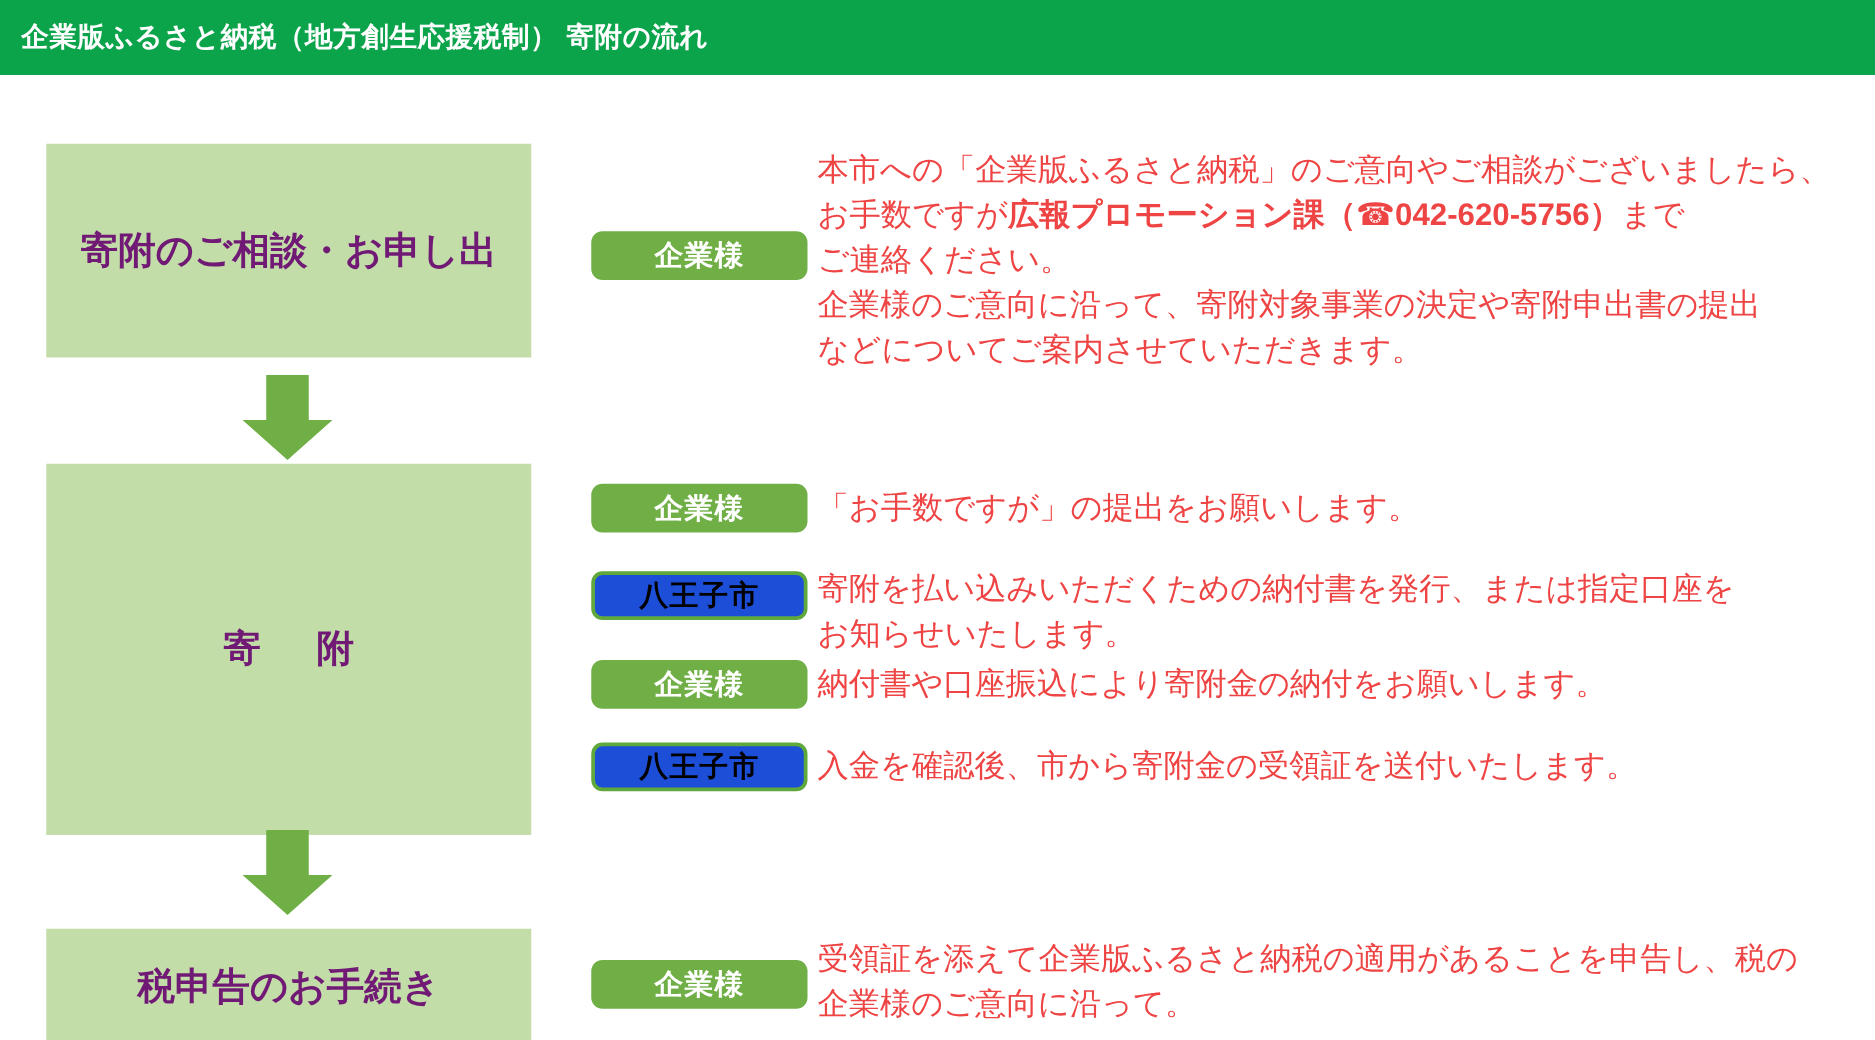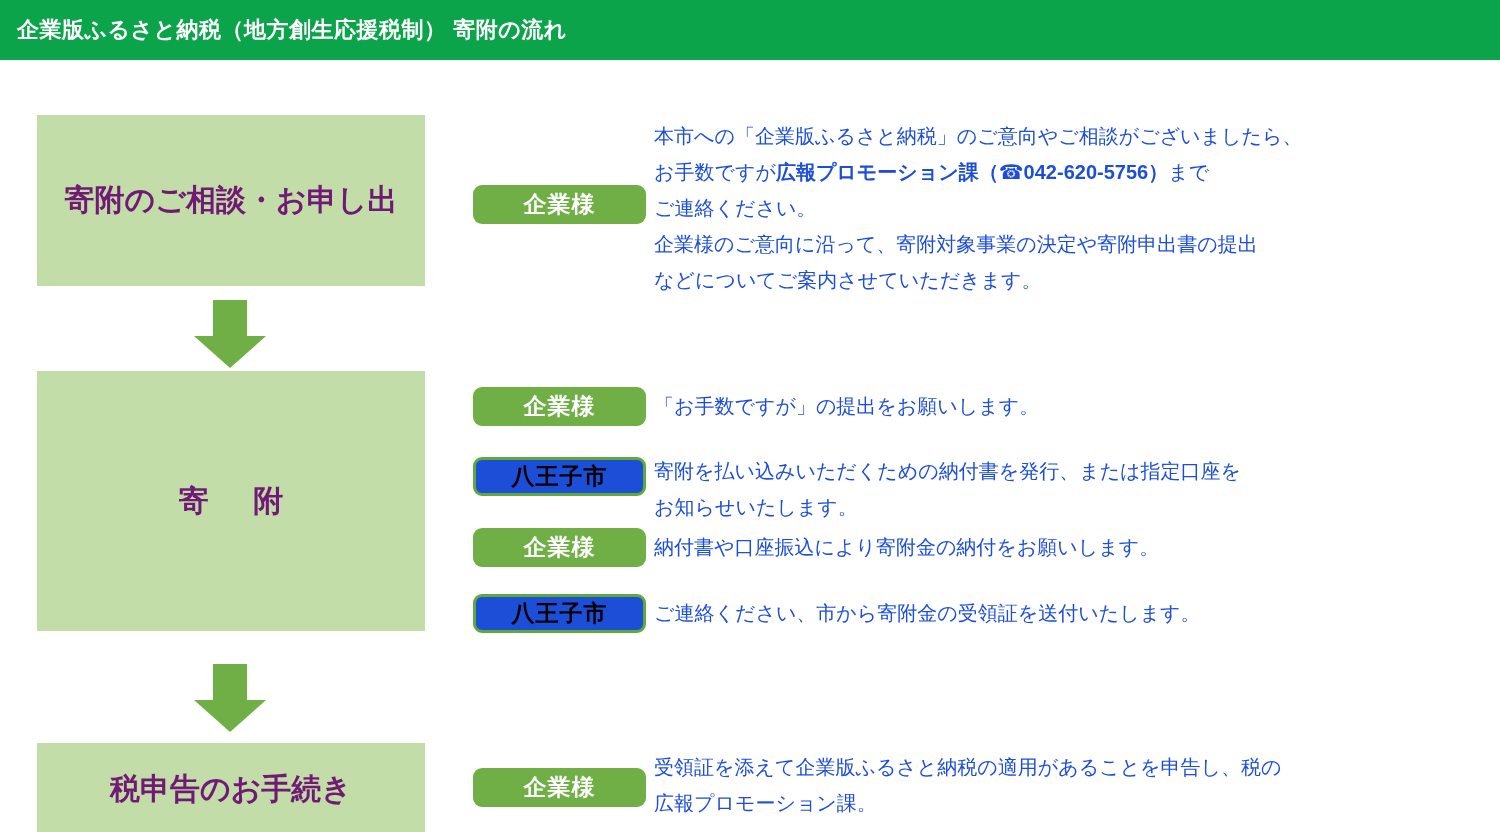--- a/index.html
+++ b/index.html
@@ -50,21 +50,21 @@
     font-weight: bold;
     color: #701a75;
     white-space: nowrap;
   }
   .stage-label.spaced {
     letter-spacing: 18px;
     text-indent: 18px;
   }
 
   #stage-box-1 { left: 37px;  top: 115px; width: 388px; height: 171px; }
-  #stage-box-2 { left: 37px;  top: 371px; width: 388px; height: 260px; }
+  #stage-box-2 { left: 37px;  top: 371px; width: 388px; height: 297px; }
   #stage-box-3 { left: 37px;  top: 743px; width: 388px; height: 92px;  }
 
   
   .arrow-down {
     position: absolute;
     width: 72px;
     height: 68px;
   }
   .arrow-down .shaft {
     position: absolute;
@@ -108,23 +108,23 @@
   }
   .badge.outlined {
     background: #1d4ed8;
     color: #000000;
     border: 3px solid #5FA83C;
   }
 
   
   .desc {
     position: absolute;
-    font-size: 20px;
+    font-size: 25px;
     line-height: 36px;
-    color: #1d4ed8;
+    color: #ef4444;
     white-space: pre-line;
   }
   .desc b { font-weight: bold; }
 
   
   #badge-1 { left: 473px; top: 185px; }
   #desc-1  { left: 654px; top: 118px; width: 830px; }
 
   #badge-2 { left: 473px; top: 387px; }
   #desc-2  { left: 654px; top: 388px; width: 830px; }
@@ -191,19 +191,19 @@
 お知らせいたします。</span></div>
 
 <div class="badge filled" id="badge-4">
   <span>企業様</span>
 </div>
 <div class="desc" id="desc-4"><span>納付書や口座振込により寄附金の納付をお願いします。</span></div>
 
 <div class="badge outlined" id="badge-5">
   <span>八王子市</span>
 </div>
-<div class="desc" id="desc-5"><span>ご連絡ください、市から寄附金の受領証を送付いたします。</span></div>
+<div class="desc" id="desc-5"><span>入金を確認後、市から寄附金の受領証を送付いたします。</span></div>
 
 <div class="badge filled" id="badge-6">
   <span>企業様</span>
 </div>
 <div class="desc" id="desc-6"><span>受領証を添えて企業版ふるさと納税の適用があることを申告し、税の
-広報プロモーション課。</span></div>
+企業様のご意向に沿って。</span></div>
 
 </body></html>

